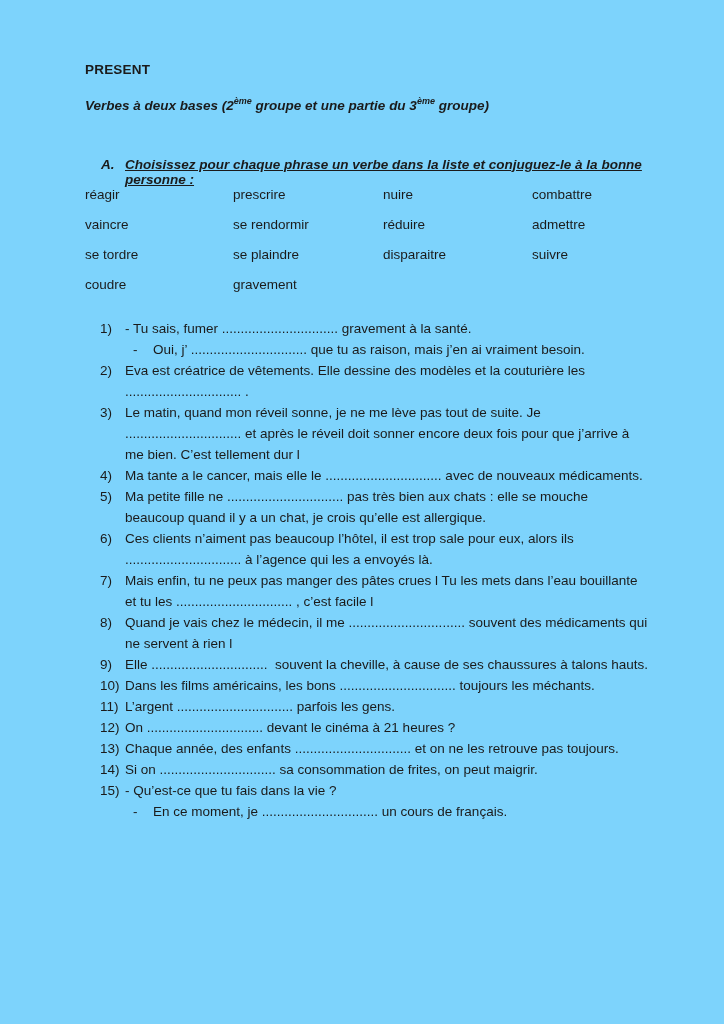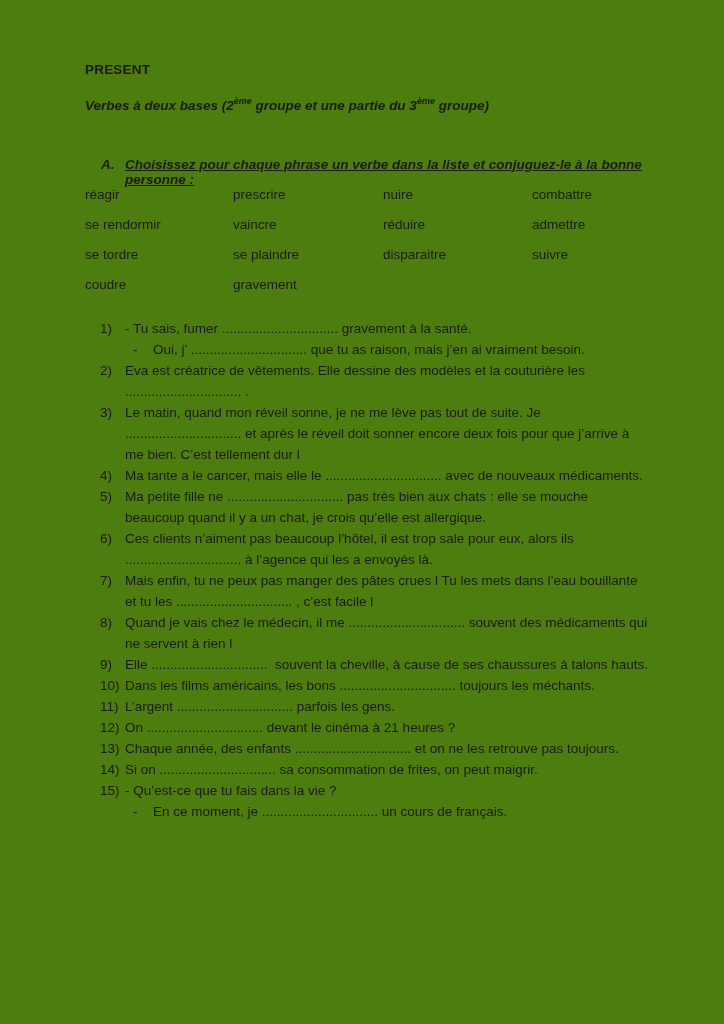--- a/index.html
+++ b/index.html
@@ -6,21 +6,21 @@
   body {
     width: 724px; height: 1024px;
     font-family: "Liberation Sans", sans-serif;
     color: #1b1b1b;
     overflow: hidden;
   }
   .page {
     box-sizing: border-box;
     width: 724px; height: 1024px;
     padding: 62px 50px 0 85px;
-    background: #4d7c0f;
+    background: #7dd3fc;
   }
   .doc-title {
     font-size: 13.5px;
     font-weight: bold;
     letter-spacing: 0.2px;
   }
   .doc-subtitle {
     margin-top: 19px;
     font-size: 13.5px;
     font-weight: bold;
@@ -68,22 +68,22 @@
   <div class="section-heading">
     <span class="sec-label">A.</span>
     <span class="sec-instruction">Choisissez pour chaque phrase un verbe dans la liste et conjuguez-le à la bonne personne :</span>
   </div>
 
   <div class="verb-table">
       <div class="verb-cell">réagir</div>
       <div class="verb-cell">prescrire</div>
       <div class="verb-cell">nuire</div>
       <div class="verb-cell">combattre</div>
+      <div class="verb-cell">vaincre</div>
       <div class="verb-cell">se rendormir</div>
-      <div class="verb-cell">vaincre</div>
       <div class="verb-cell">réduire</div>
       <div class="verb-cell">admettre</div>
       <div class="verb-cell">se tordre</div>
       <div class="verb-cell">se plaindre</div>
       <div class="verb-cell">disparaitre</div>
       <div class="verb-cell">suivre</div>
       <div class="verb-cell">coudre</div>
       <div class="verb-cell">gravement</div>
     </div>
 

